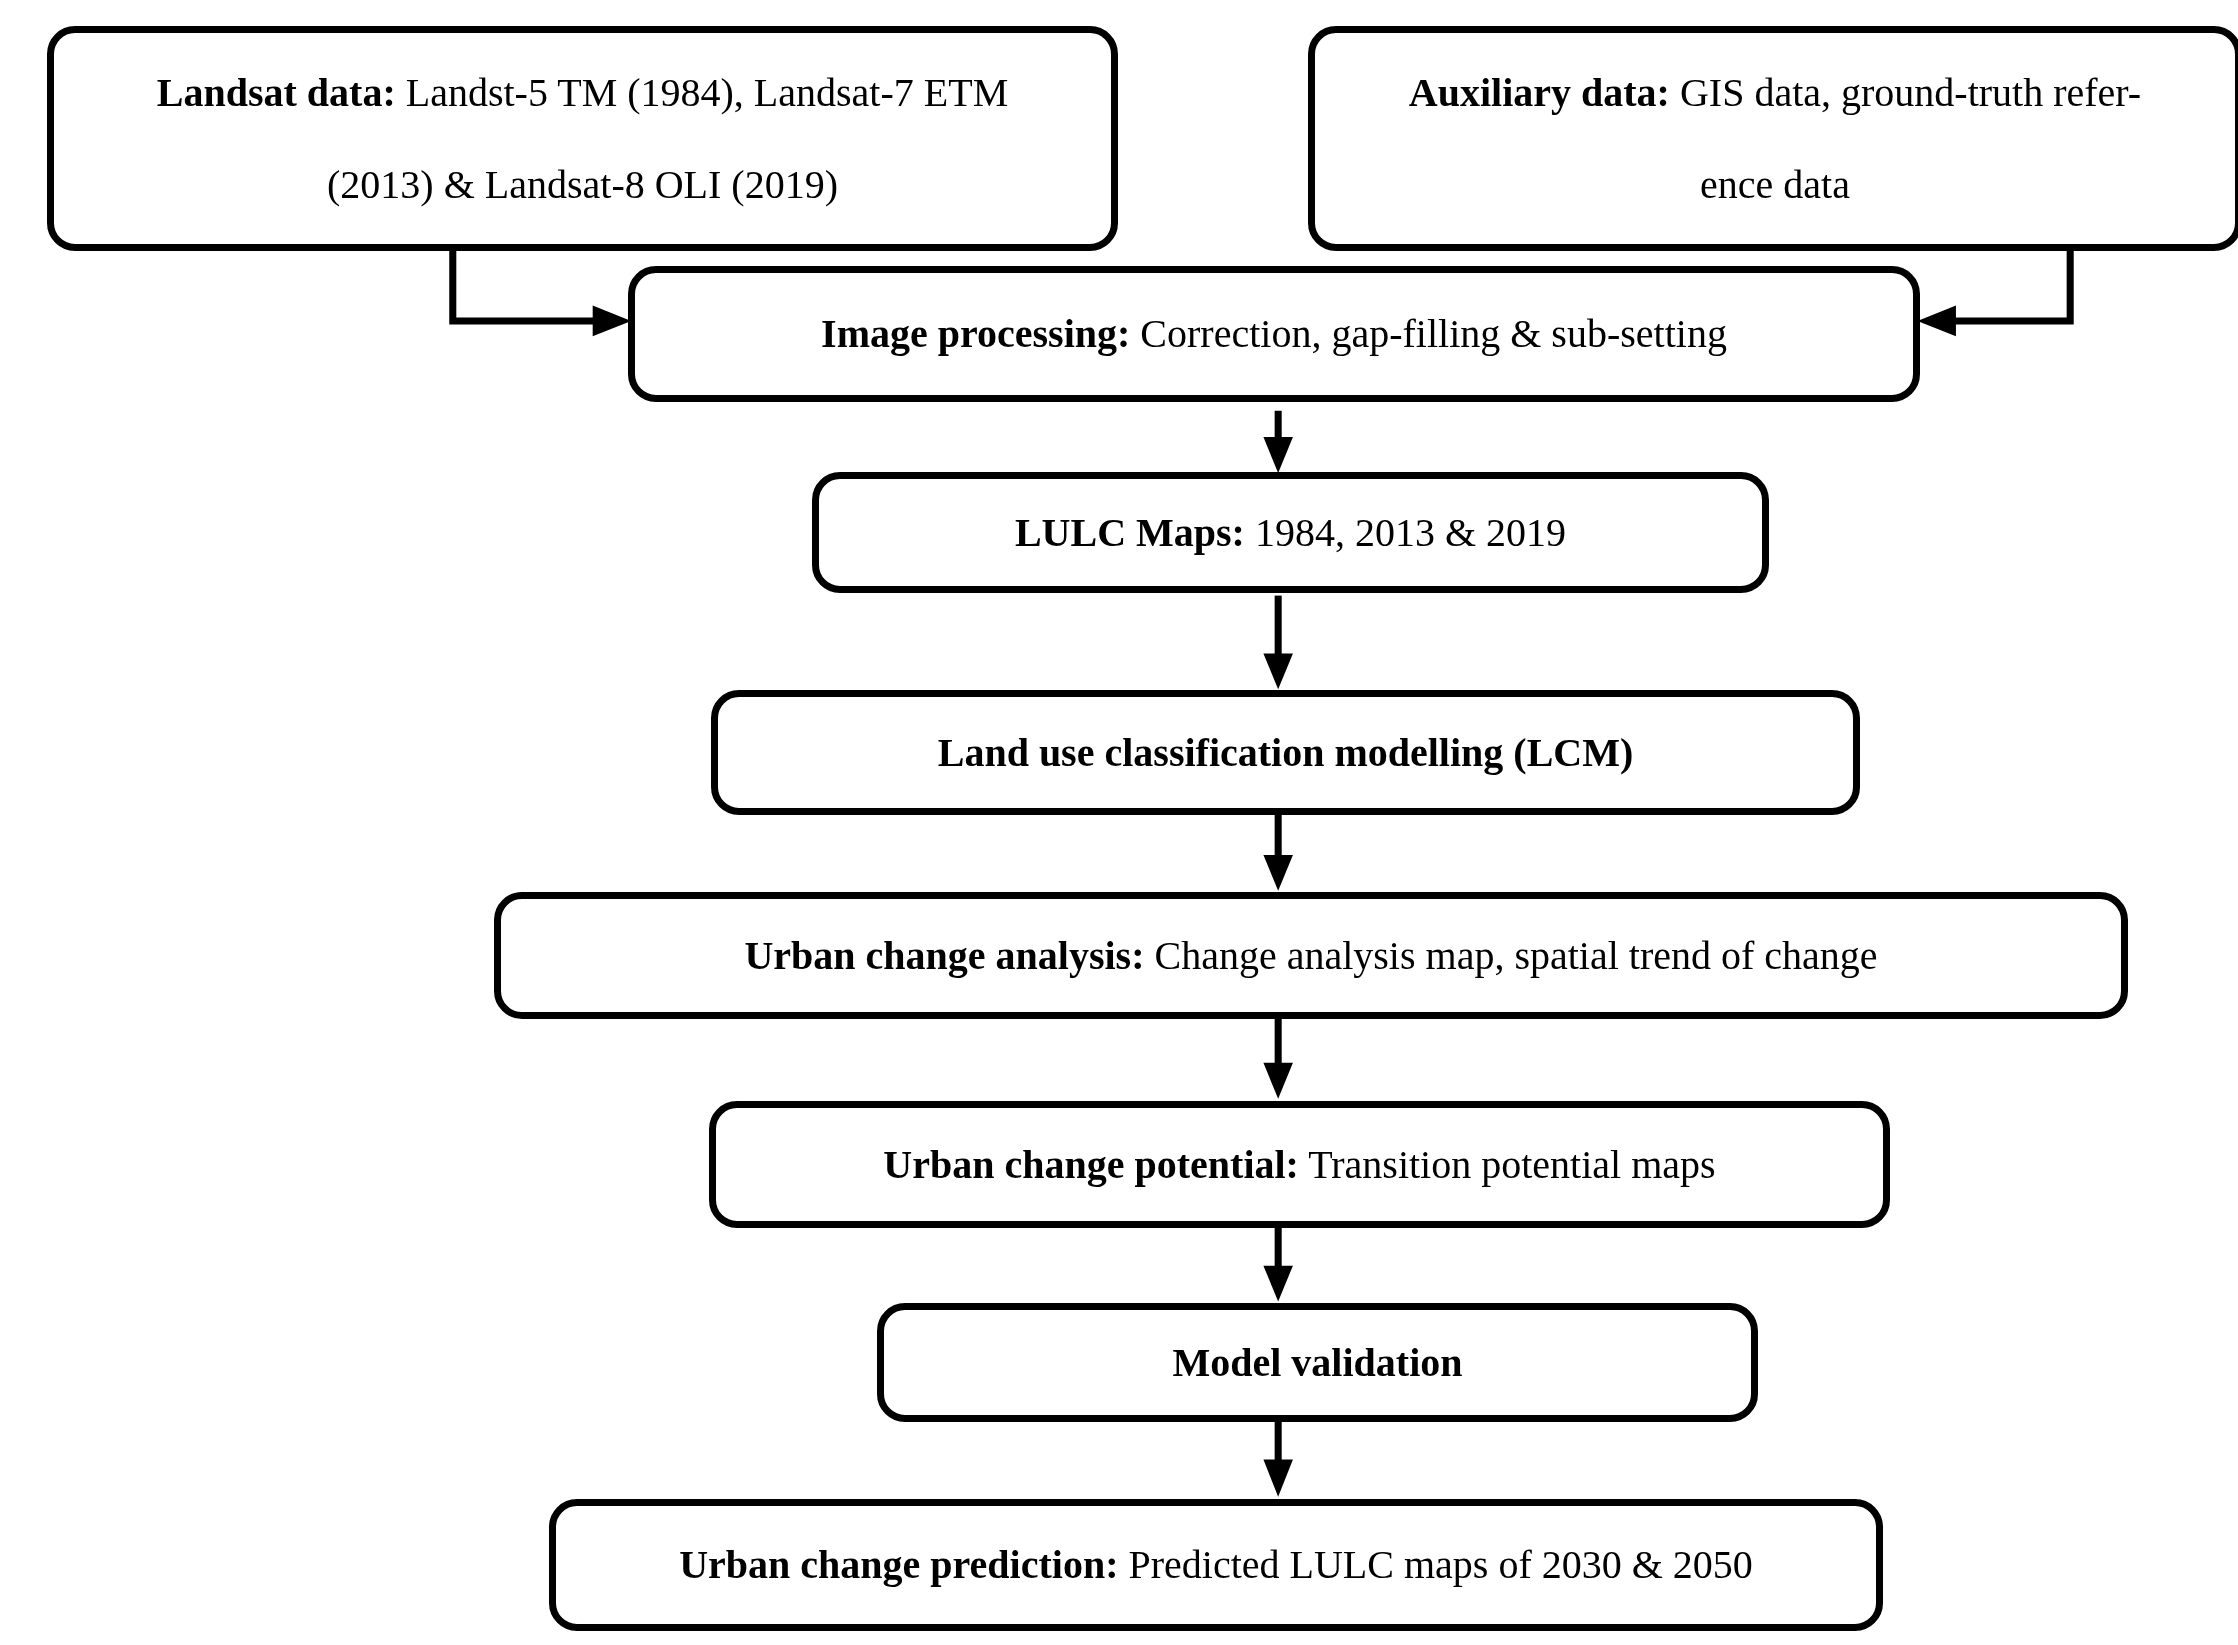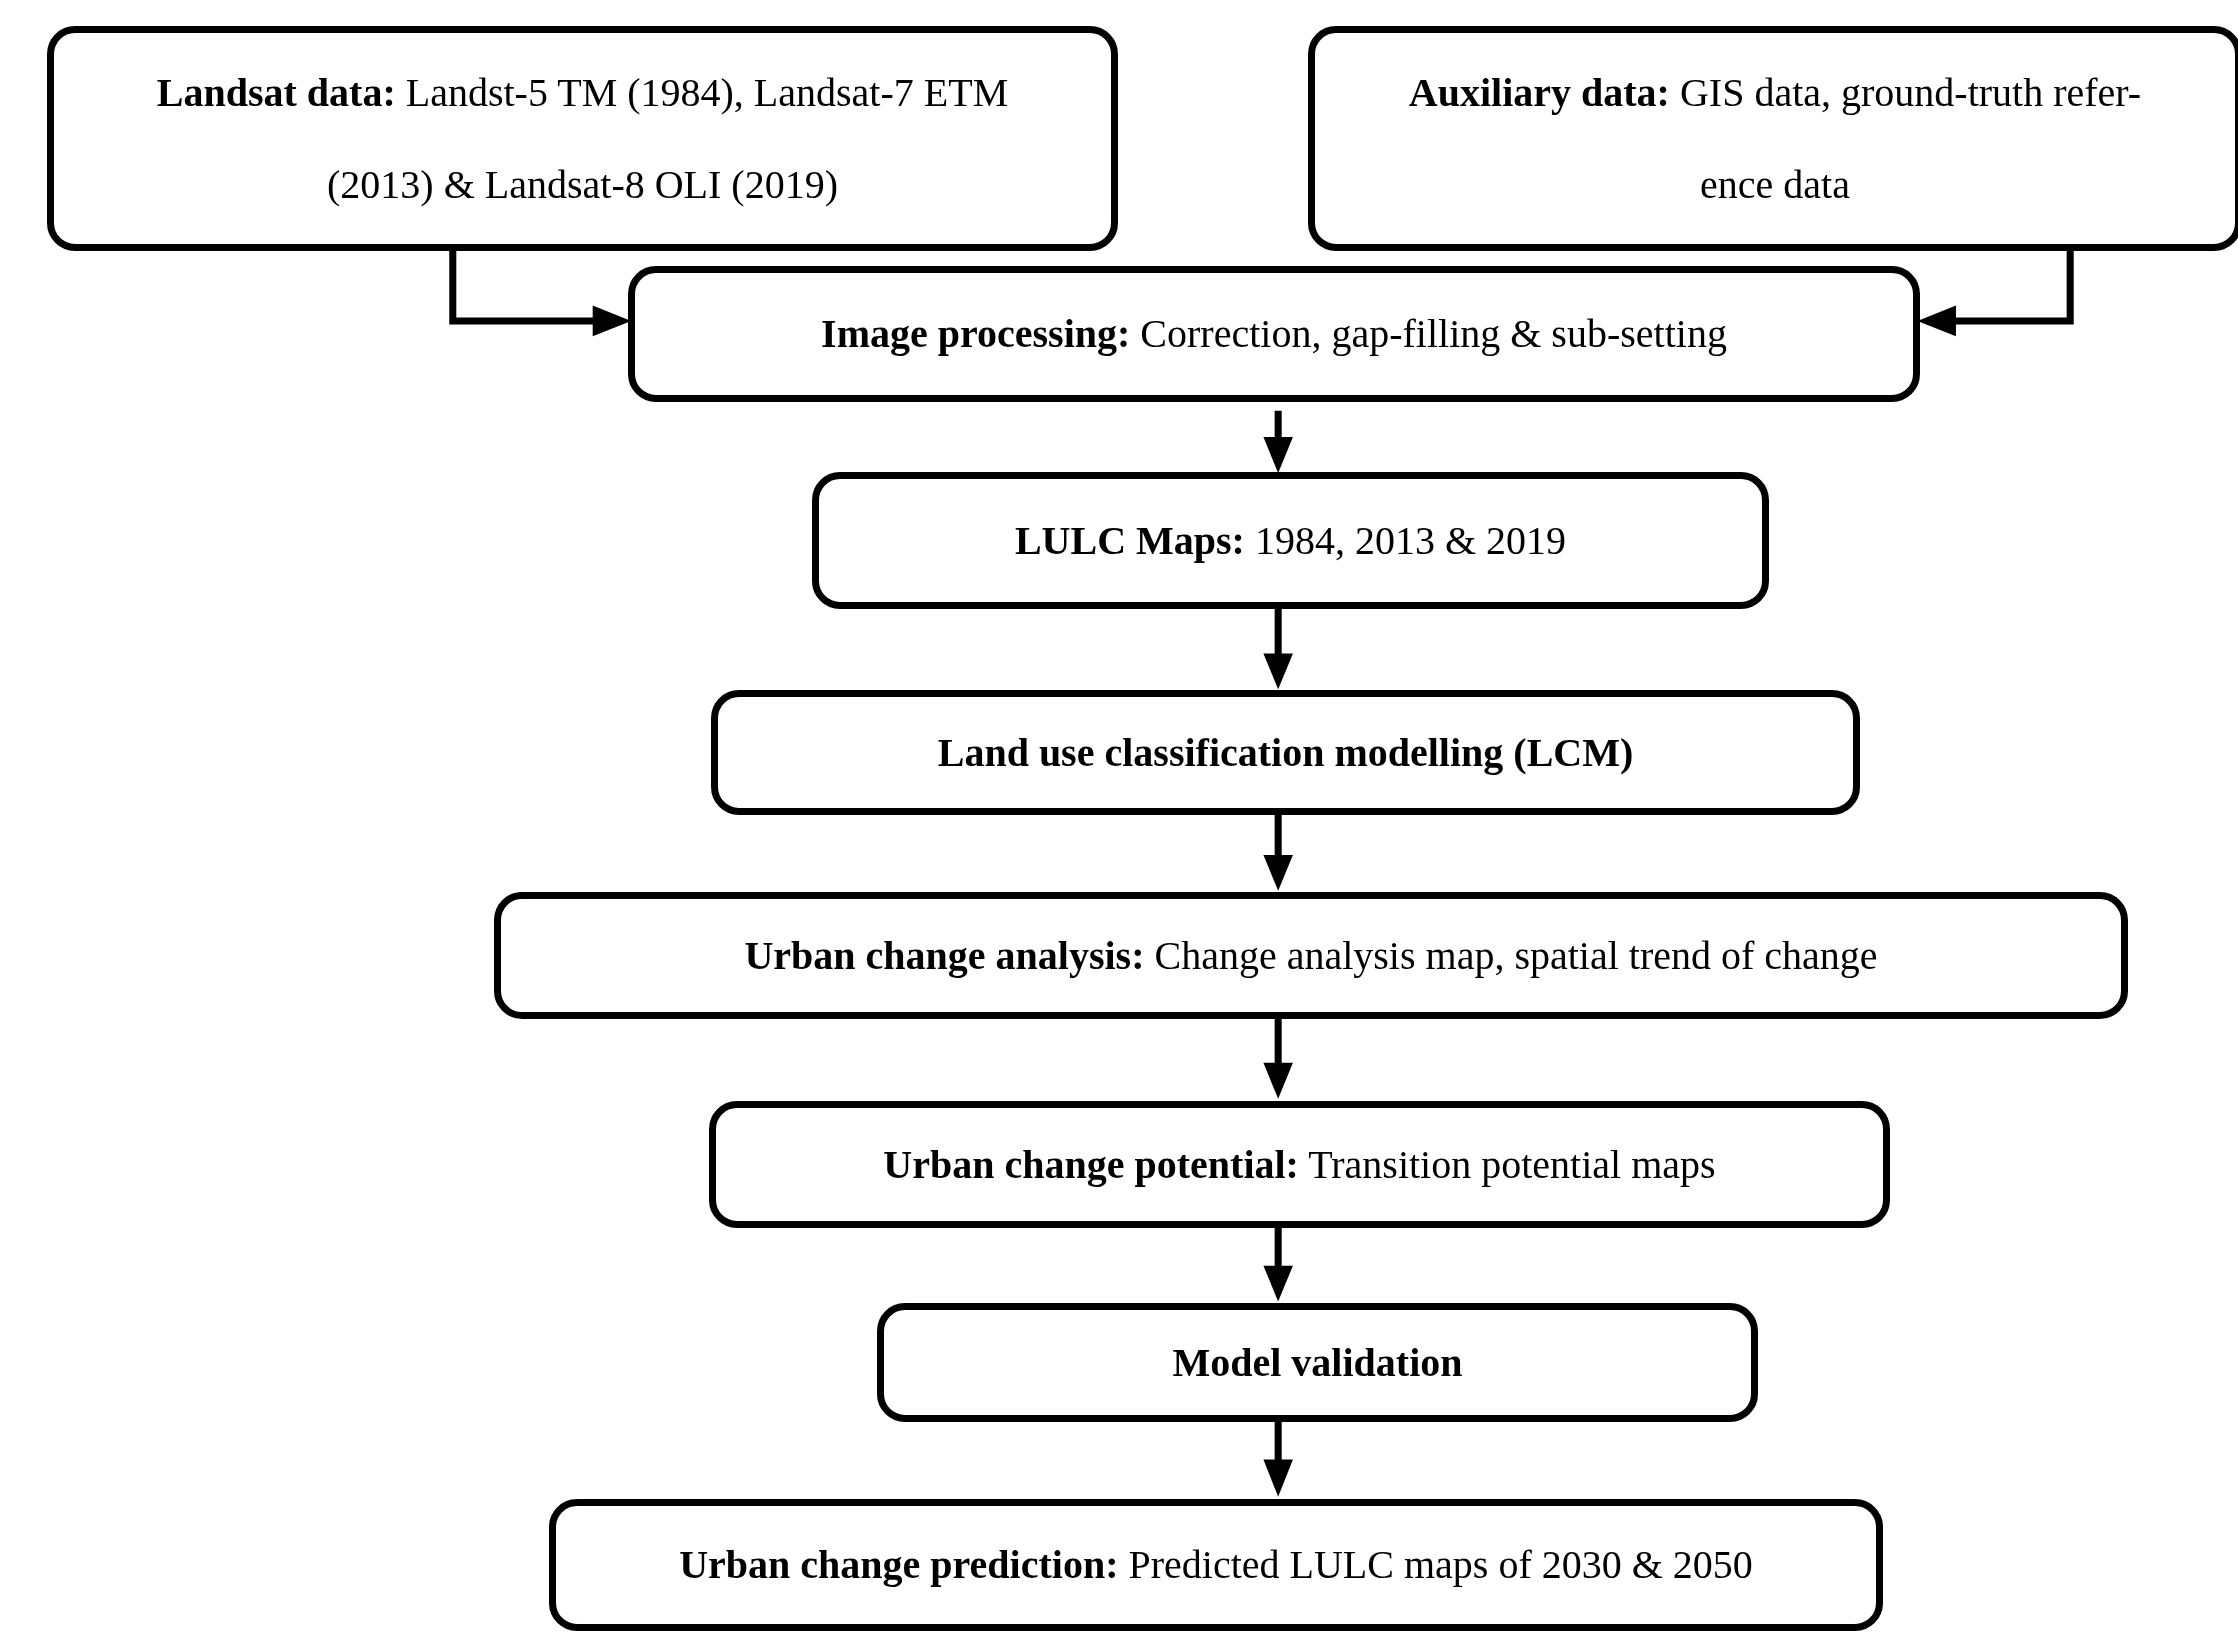--- a/index.html
+++ b/index.html
@@ -39,21 +39,21 @@
     line-height: 2.3;
     padding: 0 18px;
   }
   .node .label b { font-weight: 700; }
   .node .label .rest { white-space: pre-line; }
 
   
   .n-landsat   { left: 26px;   top: 26px;   width: 1071px; height: 225px; }
   .n-auxiliary { left: 1287px; top: 26px;   width: 934px; height: 225px; }
   .n-improc    { left: 607px;  top: 266px;  width: 1292px; height: 136px; }
-  .n-lulcmaps  { left: 791px; top: 472px;  width: 957px; height: 137px; }
+  .n-lulcmaps  { left: 791px; top: 472px;  width: 957px; height: 121px; }
   .n-lcm       { left: 690px; top: 690px; width: 1149px; height: 125px; }
   .n-ucanalysis{ left: 473px;  top: 892px; width: 1634px; height: 127px; }
   .n-ucpotential{ left: 688px; top: 1101px; width: 1181px; height: 127px; }
   .n-validation{ left: 856px; top: 1303px; width: 881px; height: 119px; }
   .n-ucprediction{ left: 528px; top: 1499px; width: 1334px; height: 132px; }
 </style>
 </head>
 <body>
 
 <div class="canvas">

